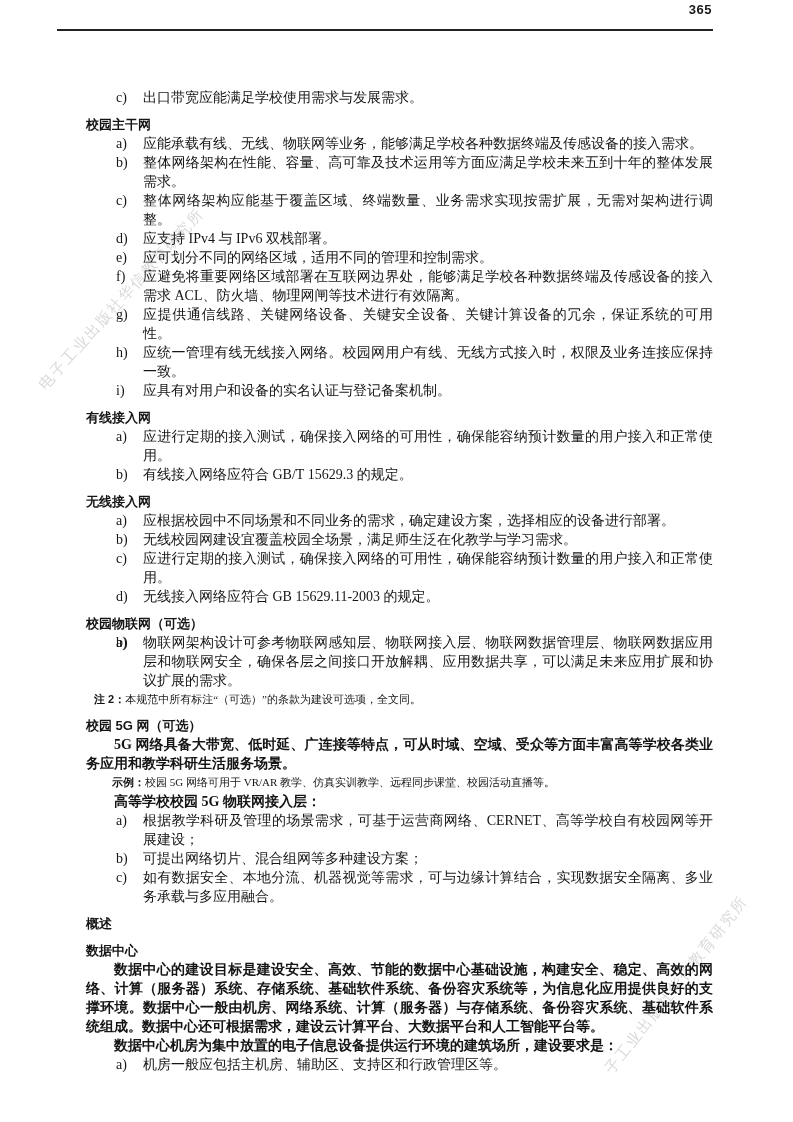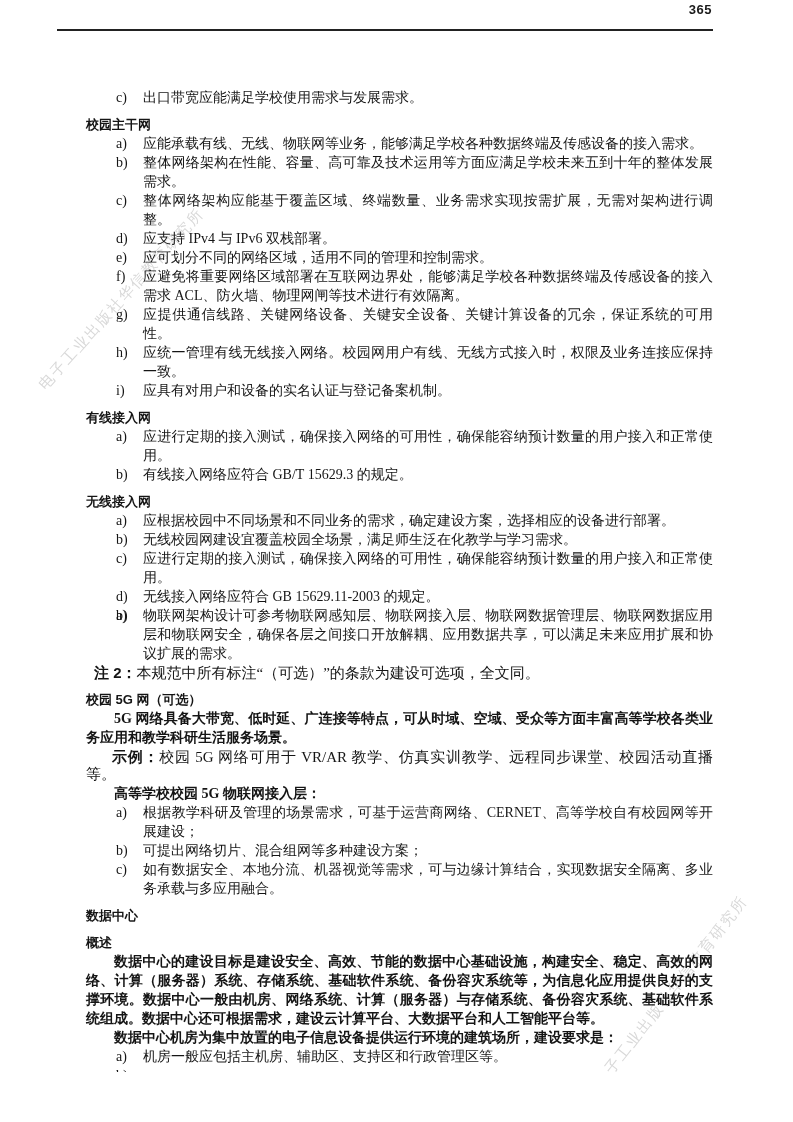--- a/index.html
+++ b/index.html
@@ -30,21 +30,21 @@
   }
   .block-heading{
     font-family:"Liberation Sans","DejaVu Sans",sans-serif;
     font-weight:700;font-size:13px;line-height:19px;
     margin:8px 0 0 0;text-align:left;
   }
   .block-paragraph{margin:0;text-indent:28px;font-weight:bold;}
   .list-item{position:relative;padding-left:57px;margin:0;}
   .item-label{position:absolute;left:30px;top:0;}
   .block-note{
-    font-size:15px;line-height:17px;margin:1px 0;
+    font-size:11px;line-height:17px;margin:1px 0;
     text-indent:8px;
   }
   .block-example{text-indent:26px;}
   .note-prefix{
     font-family:"Liberation Sans","DejaVu Sans",sans-serif;font-weight:700;
   }
 </style>
 </head>
 <body>
 
@@ -68,32 +68,33 @@
       <div class="list-item"><span class="item-label">h)</span><span class="item-text">应统一管理有线无线接入网络。校园网用户有线、无线方式接入时，权限及业务连接应保持一致。</span></div>
       <div class="list-item"><span class="item-label">i)</span><span class="item-text">应具有对用户和设备的实名认证与登记备案机制。</span></div>
       <div class="block-heading">有线接入网</div>
       <div class="list-item"><span class="item-label">a)</span><span class="item-text">应进行定期的接入测试，确保接入网络的可用性，确保能容纳预计数量的用户接入和正常使用。</span></div>
       <div class="list-item"><span class="item-label">b)</span><span class="item-text">有线接入网络应符合 GB/T 15629.3 的规定。</span></div>
       <div class="block-heading">无线接入网</div>
       <div class="list-item"><span class="item-label">a)</span><span class="item-text">应根据校园中不同场景和不同业务的需求，确定建设方案，选择相应的设备进行部署。</span></div>
       <div class="list-item"><span class="item-label">b)</span><span class="item-text">无线校园网建设宜覆盖校园全场景，满足师生泛在化教学与学习需求。</span></div>
       <div class="list-item"><span class="item-label">c)</span><span class="item-text">应进行定期的接入测试，确保接入网络的可用性，确保能容纳预计数量的用户接入和正常使用。</span></div>
       <div class="list-item"><span class="item-label">d)</span><span class="item-text">无线接入网络应符合 GB 15629.11-2003 的规定。</span></div>
+      <div class="block-heading">校园物联网（可选）</div>
       <div class="list-item"><span class="item-label">a)</span></div>
       <div class="list-item"><span class="item-label">b)</span><span class="item-text">物联网架构设计可参考物联网感知层、物联网接入层、物联网数据管理层、物联网数据应用层和物联网安全，确保各层之间接口开放解耦、应用数据共享，可以满足未来应用扩展和协议扩展的需求。</span></div>
       <div class="block-note"><span class="note-prefix">注 2：</span><span class="note-text">本规范中所有标注“（可选）”的条款为建设可选项，全文同。</span></div>
       <div class="block-heading">校园 5G 网（可选）</div>
       <div class="block-paragraph">5G 网络具备大带宽、低时延、广连接等特点，可从时域、空域、受众等方面丰富高等学校各类业务应用和教学科研生活服务场景。</div>
       <div class="block-note block-example"><span class="note-prefix">示例：</span><span class="note-text">校园 5G 网络可用于 VR/AR 教学、仿真实训教学、远程同步课堂、校园活动直播等。</span></div>
       <div class="block-paragraph">高等学校校园 5G 物联网接入层：</div>
       <div class="list-item"><span class="item-label">a)</span><span class="item-text">根据教学科研及管理的场景需求，可基于运营商网络、CERNET、高等学校自有校园网等开展建设；</span></div>
       <div class="list-item"><span class="item-label">b)</span><span class="item-text">可提出网络切片、混合组网等多种建设方案；</span></div>
       <div class="list-item"><span class="item-label">c)</span><span class="item-text">如有数据安全、本地分流、机器视觉等需求，可与边缘计算结合，实现数据安全隔离、多业务承载与多应用融合。</span></div>
+      <div class="block-heading">概述</div>
       <div class="block-heading">数据中心</div>
-      <div class="block-heading">概述</div>
       <div class="block-paragraph">数据中心的建设目标是建设安全、高效、节能的数据中心基础设施，构建安全、稳定、高效的网络、计算（服务器）系统、存储系统、基础软件系统、备份容灾系统等，为信息化应用提供良好的支撑环境。数据中心一般由机房、网络系统、计算（服务器）与存储系统、备份容灾系统、基础软件系统组成。数据中心还可根据需求，建设云计算平台、大数据平台和人工智能平台等。</div>
       <div class="block-paragraph">数据中心机房为集中放置的电子信息设备提供运行环境的建筑场所，建设要求是：</div>
       <div class="list-item"><span class="item-label">a)</span><span class="item-text">机房一般应包括主机房、辅助区、支持区和行政管理区等。</span></div>
       <div class="list-item">
         <span class="item-label">b)</span>
       </div>
     </div>
 </div>
 
 </body></html>

